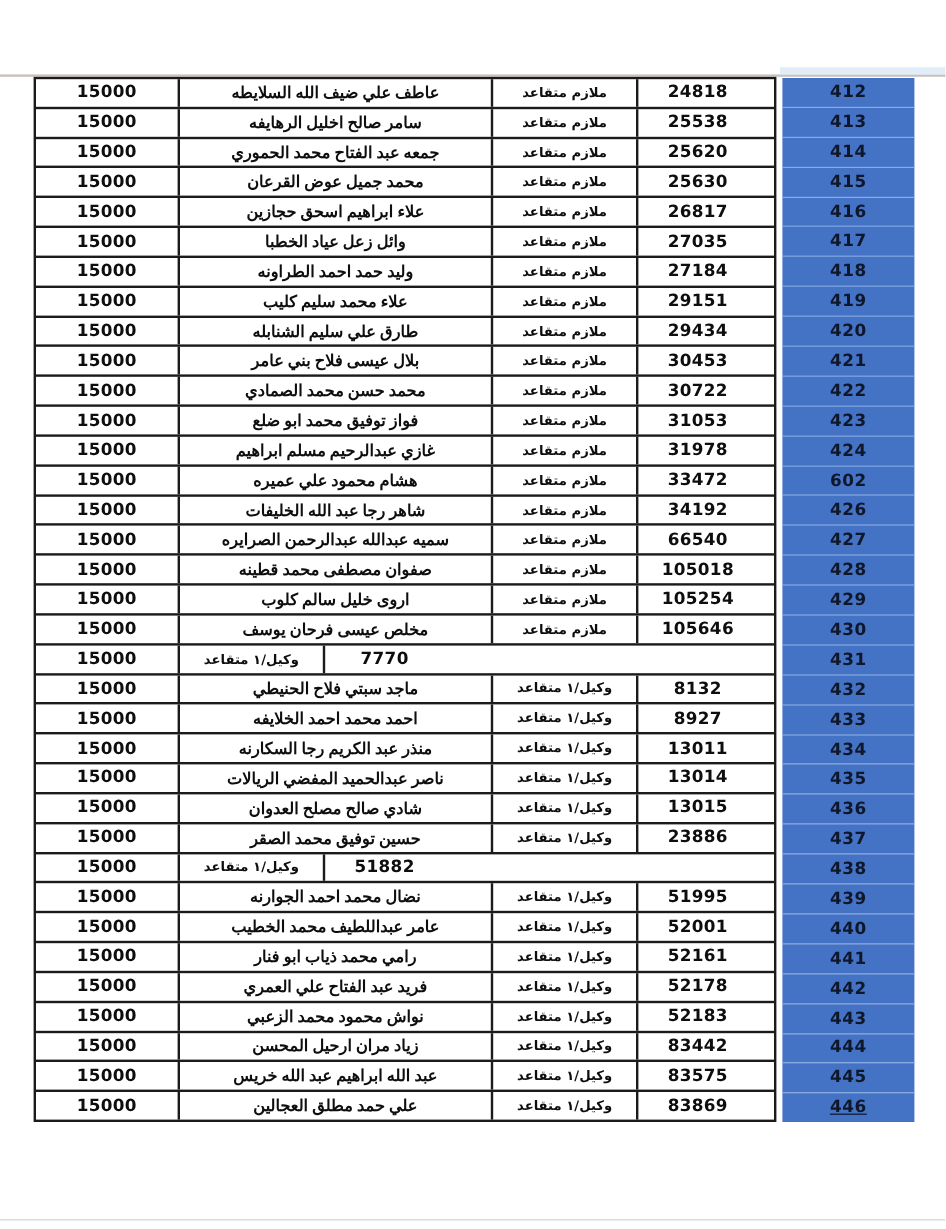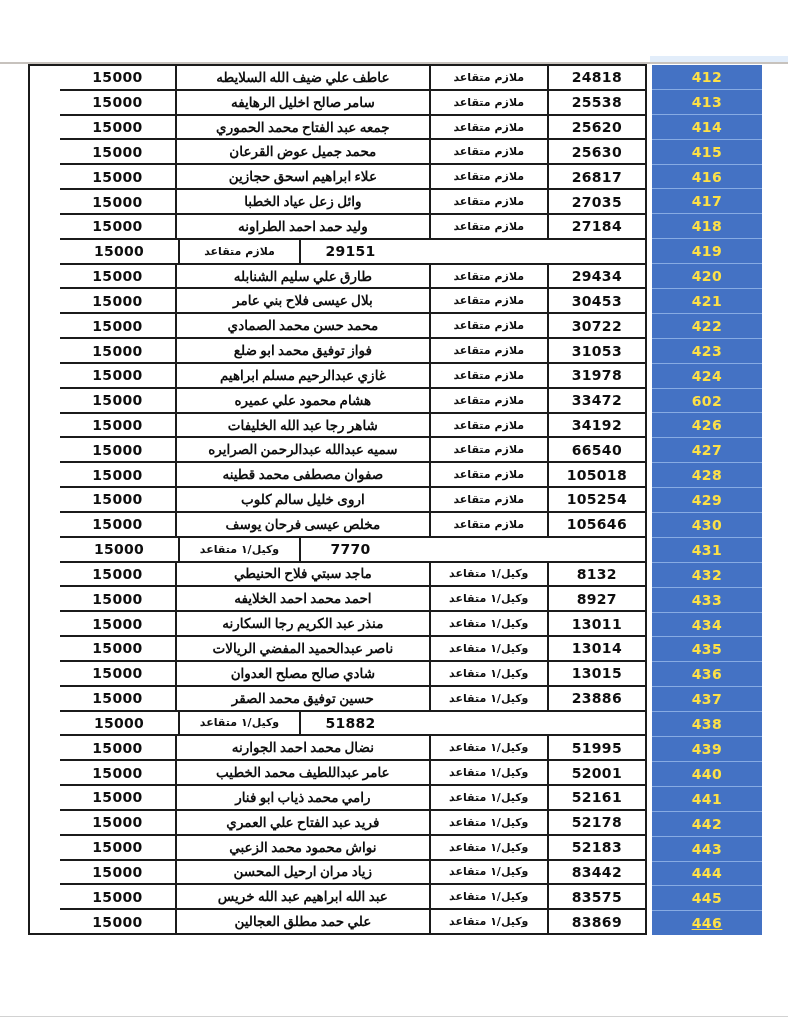--- a/index.html
+++ b/index.html
@@ -11,21 +11,21 @@
 
   
   .scan-top-line{position:absolute;left:0;top:62px;width:788px;height:2px;background:#b4ada7;opacity:.75;}
   .scan-top-blue{position:absolute;left:650px;top:56px;width:138px;height:6px;background:#e2edfa;}
   .scan-bottom-line{position:absolute;left:0;top:1016px;width:788px;height:1px;background:#d2d2d2;}
 
   
   .white-table{
     position:absolute;left:28px;top:64px;width:619px;height:871px;
     box-sizing:border-box;border:2px solid #1b1b1b;
-    display:flex;flex-direction:column;background:#fff;padding-left:30px;
+    display:flex;flex-direction:column;background:#fff;
   }
   .trow{flex:1 1 0;display:flex;border-bottom:2px solid #1b1b1b;min-height:0;}
   .trow:last-child{border-bottom:none;}
   .cell{
     display:flex;align-items:center;justify-content:center;
     box-sizing:border-box;overflow:hidden;white-space:nowrap;
     font-weight:bold;color:#0e0e0e;
   }
   .cell.amount{width:118px;font-size:14px;letter-spacing:.3px;}
   .cell.name{width:261px;border-left:2px solid #1b1b1b;font-size:13.5px;direction:rtl;font-family:Liberation Serif, serif;}
@@ -34,21 +34,21 @@
 
   
   .blue-col{
     position:absolute;left:652px;top:65px;width:110px;height:870px;
     display:flex;flex-direction:column;
   }
   .bcell{
     flex:1 1 0;min-height:0;background:#4472C4;
     border-bottom:1px solid #87ABE3;
     display:flex;align-items:center;justify-content:center;
-    color:#fde047;font-weight:bold;font-size:14px;letter-spacing:.5px;
+    color:#0f172a;font-weight:bold;font-size:14px;letter-spacing:.5px;
   }
   .bcell:last-child{border-bottom:none;text-decoration:underline;}
 </style>
 </head>
 <body>
 
 <div class="page">
   <div class="scan-top-line"></div>
   <div class="scan-top-blue"></div>
 
@@ -90,20 +90,21 @@
         <div class="cell idnum">27035</div>
       </div>
       <div class="trow">
         <div class="cell amount">15000</div>
         <div class="cell name">وليد حمد احمد الطراونه</div>
         <div class="cell rank">ملازم متقاعد</div>
         <div class="cell idnum">27184</div>
       </div>
       <div class="trow">
         <div class="cell amount">15000</div>
+        <div class="cell name">علاء محمد سليم كليب</div>
         <div class="cell rank">ملازم متقاعد</div>
         <div class="cell idnum">29151</div>
       </div>
       <div class="trow">
         <div class="cell amount">15000</div>
         <div class="cell name">طارق علي سليم الشنابله</div>
         <div class="cell rank">ملازم متقاعد</div>
         <div class="cell idnum">29434</div>
       </div>
       <div class="trow">

